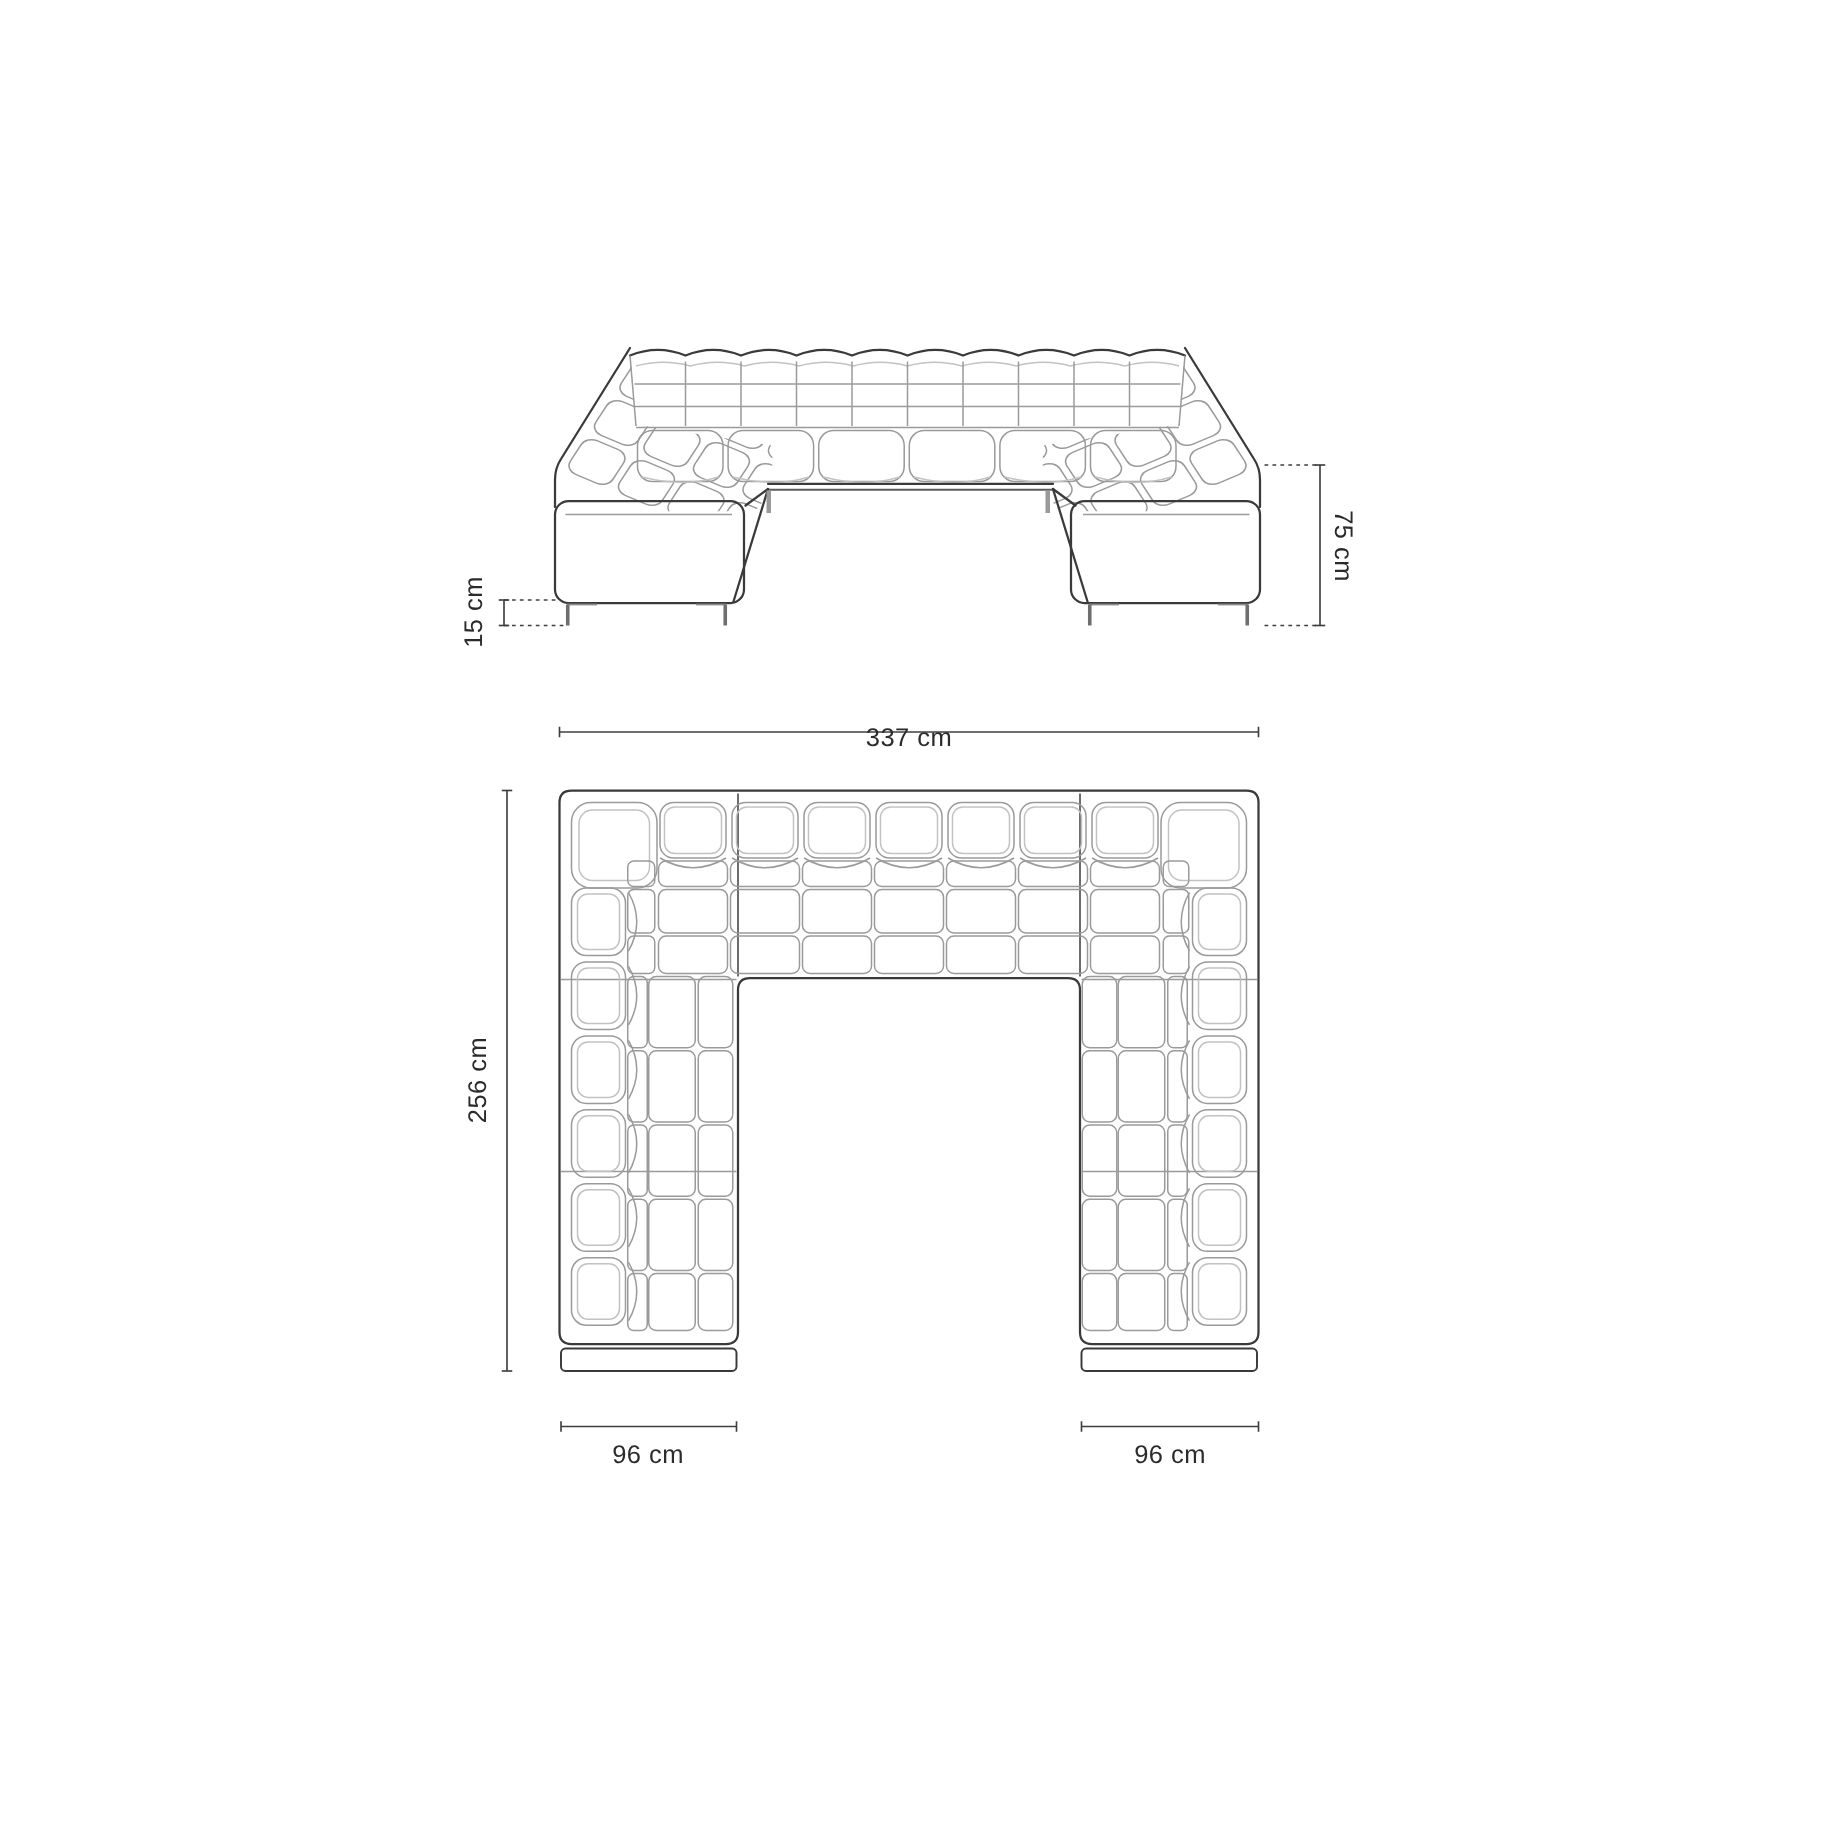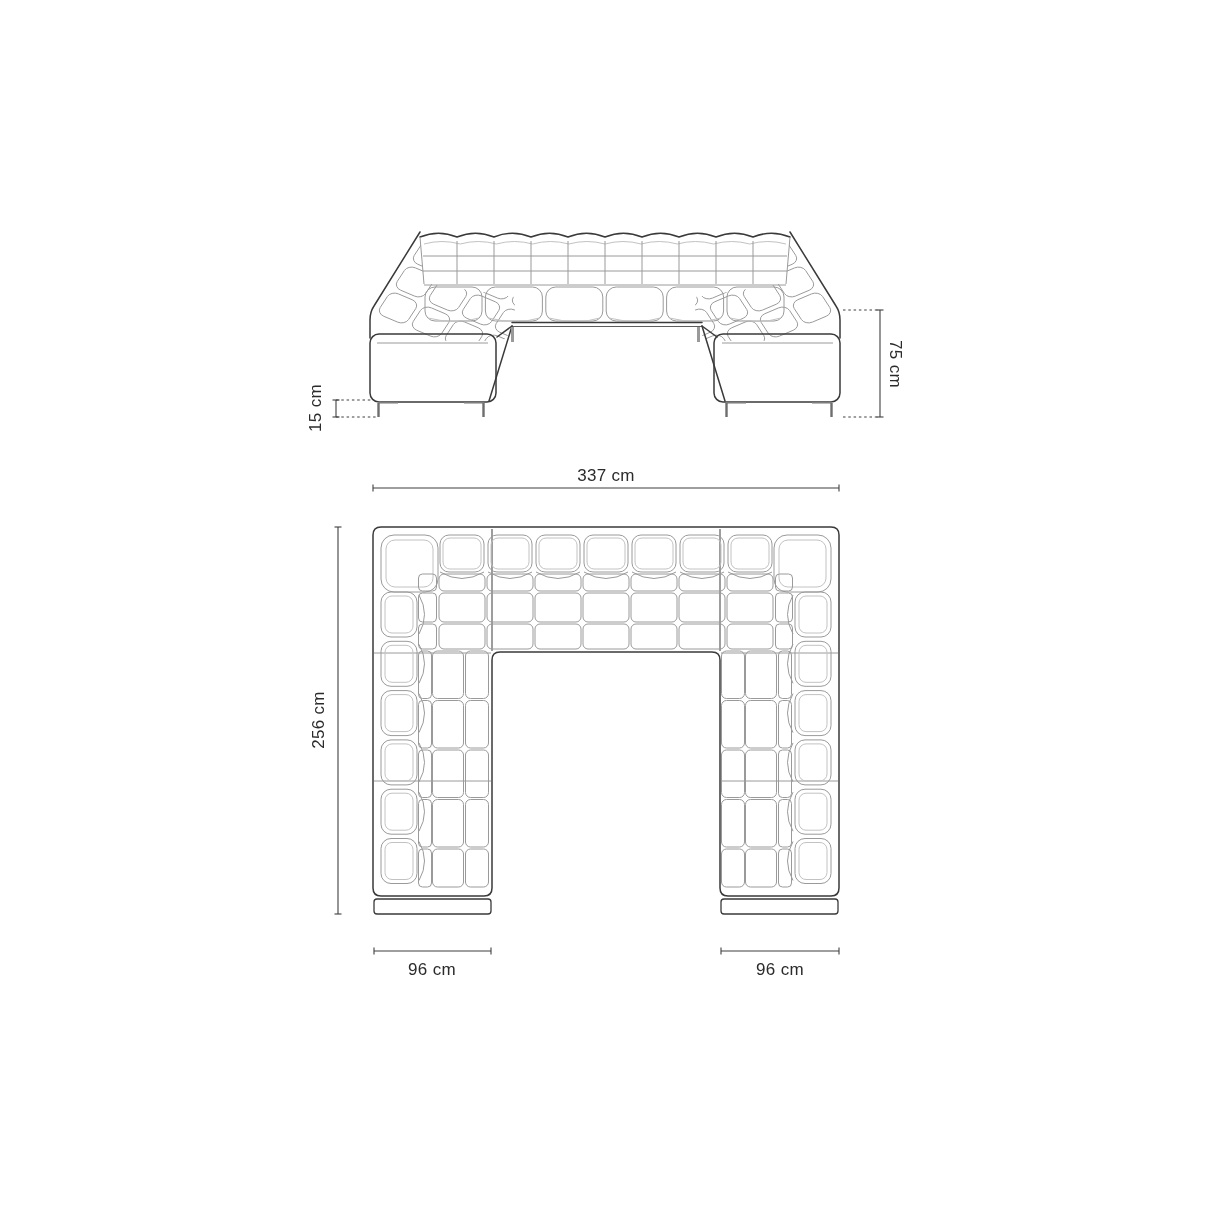--- a/index.html
+++ b/index.html
@@ -278,17 +278,17 @@
         <line x1="491" y1="947.5" x2="491" y2="954.5" class="dim"></line>
         <line x1="721" y1="951" x2="839" y2="951" class="dim"></line>
         <line x1="721" y1="947.5" x2="721" y2="954.5" class="dim"></line>
         <line x1="839" y1="947.5" x2="839" y2="954.5" class="dim"></line>
       </g>
     </svg>
 
   <div class="dim-label rot-ccw" style="left:316px;top:408px">15 cm</div>
   <div class="dim-label rot-cw" style="left:895px;top:364px">75 cm</div>
 
-  <div class="dim-label" style="left:606px;top:476px">337 cm</div>
+  <div class="dim-label" style="left:606px;top:492px">337 cm</div>
   <div class="dim-label rot-ccw" style="left:319px;top:720px">256 cm</div>
   <div class="dim-label" style="left:432px;top:970px">96 cm</div>
   <div class="dim-label" style="left:780px;top:970px">96 cm</div>
 </div>
 
 </body></html>

